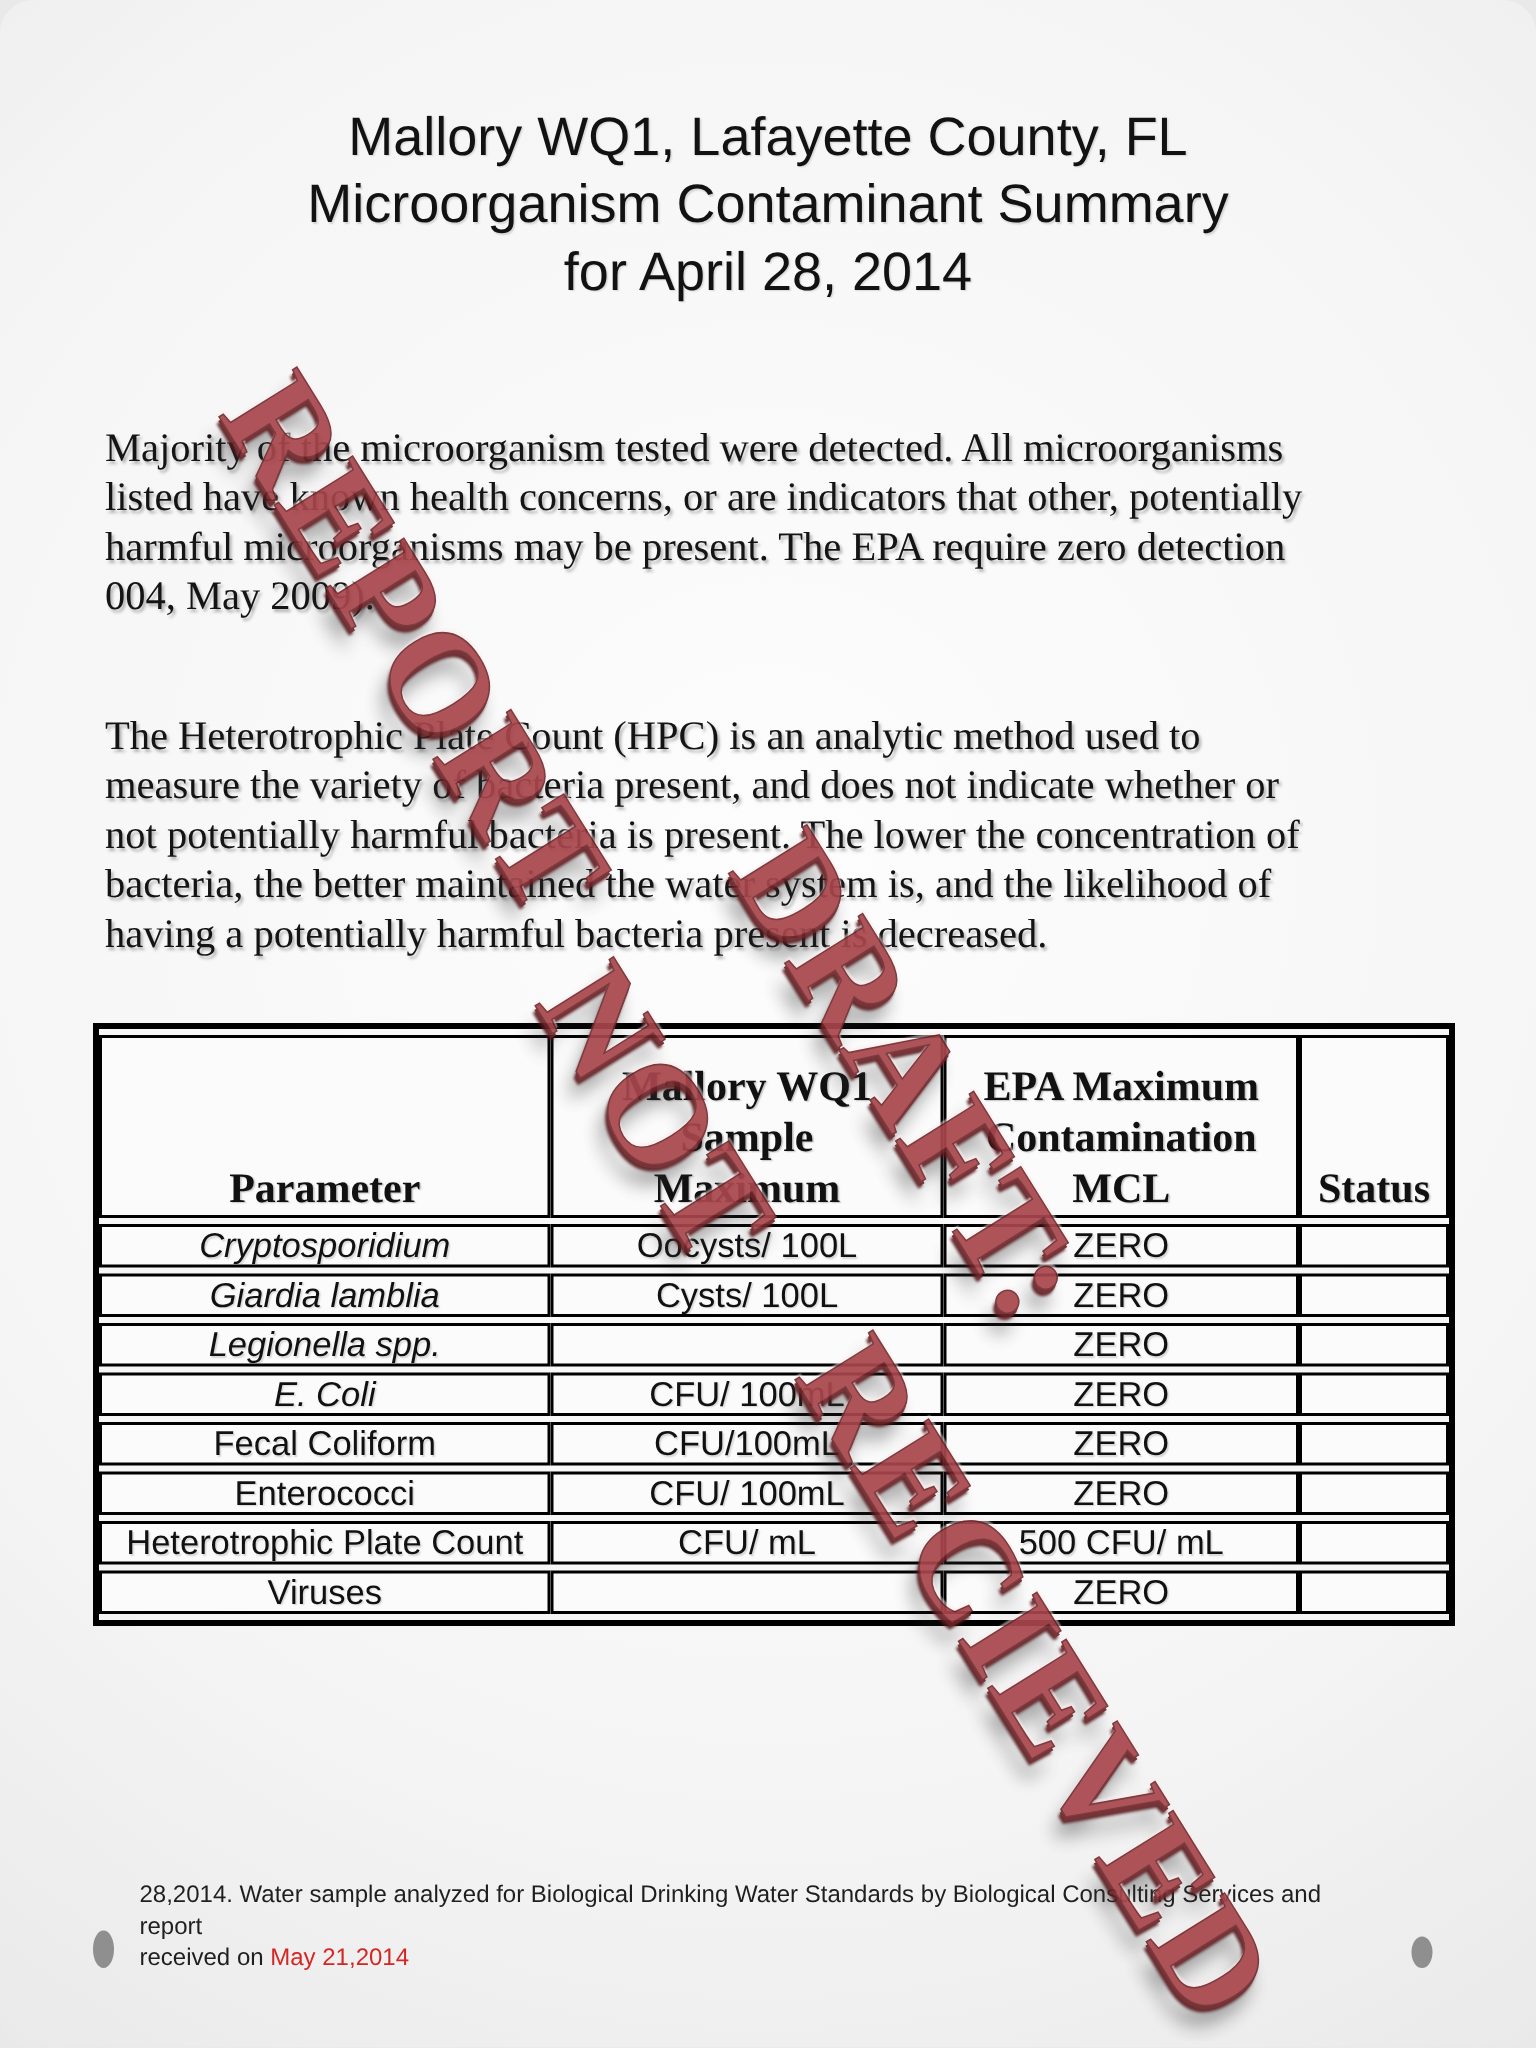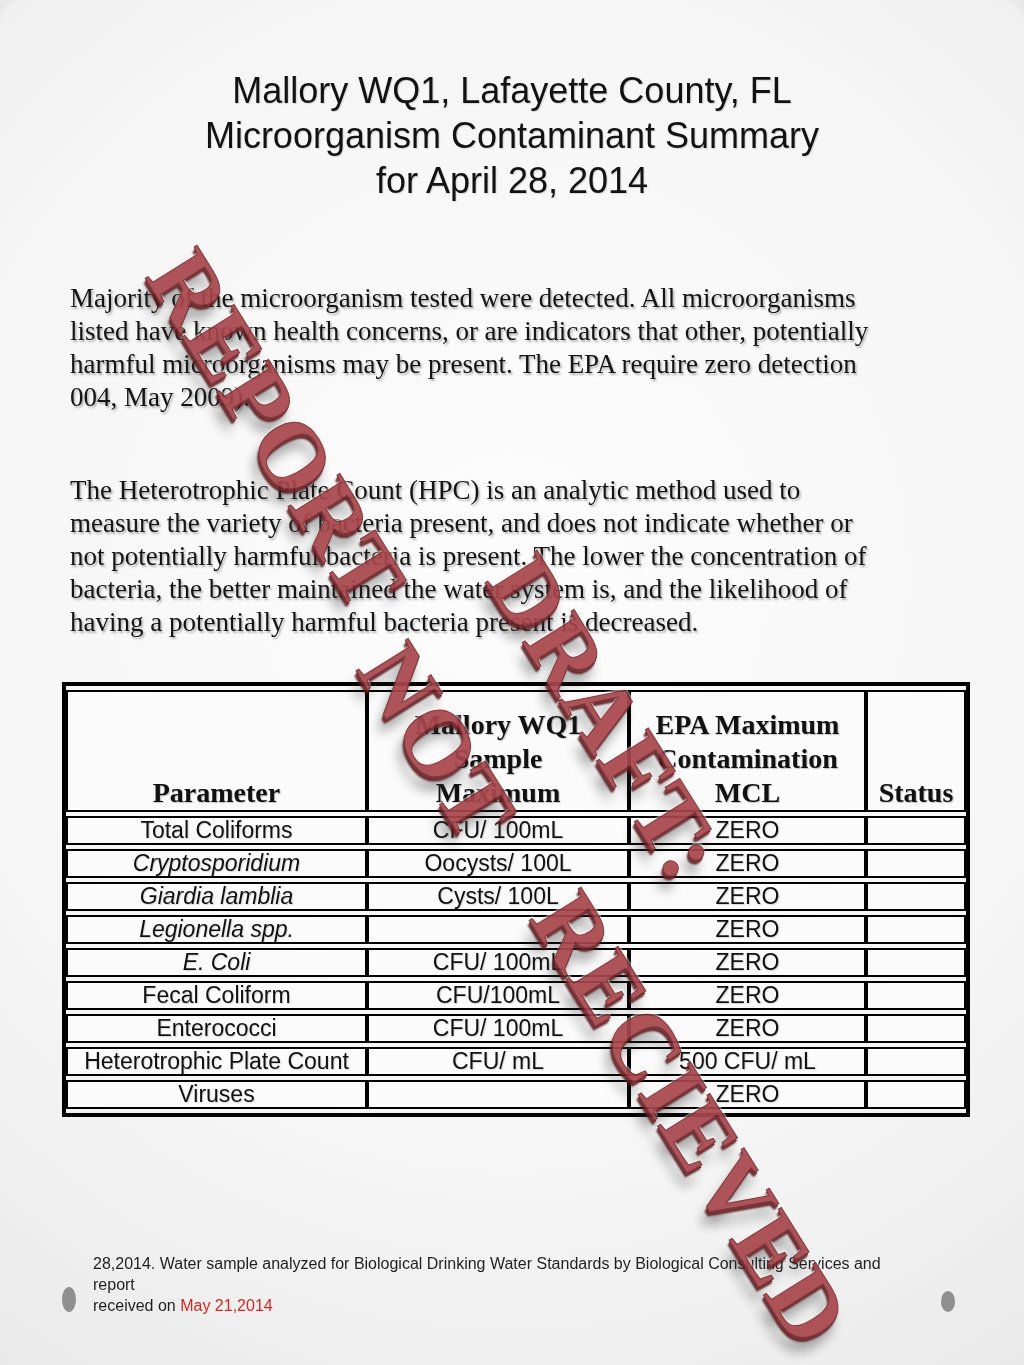--- a/index.html
+++ b/index.html
@@ -129,26 +129,20 @@
           <div>Contamination</div>
           <div>MCL</div>
         </th>
         <th>
           <div>Status</div>
         </th>
       </tr>
     </thead>
     <tbody>
       <tr>
-        <td>Total Coliforms</td>
-        <td>CFU/ 100mL</td>
-        <td>ZERO</td>
-        <td></td>
-      </tr>
-      <tr>
         <td class="ital">Cryptosporidium</td>
         <td>Oocysts/ 100L</td>
         <td>ZERO</td>
         <td></td>
       </tr>
       <tr>
         <td class="ital">Giardia lamblia</td>
         <td>Cysts/ 100L</td>
         <td>ZERO</td>
         <td></td>

